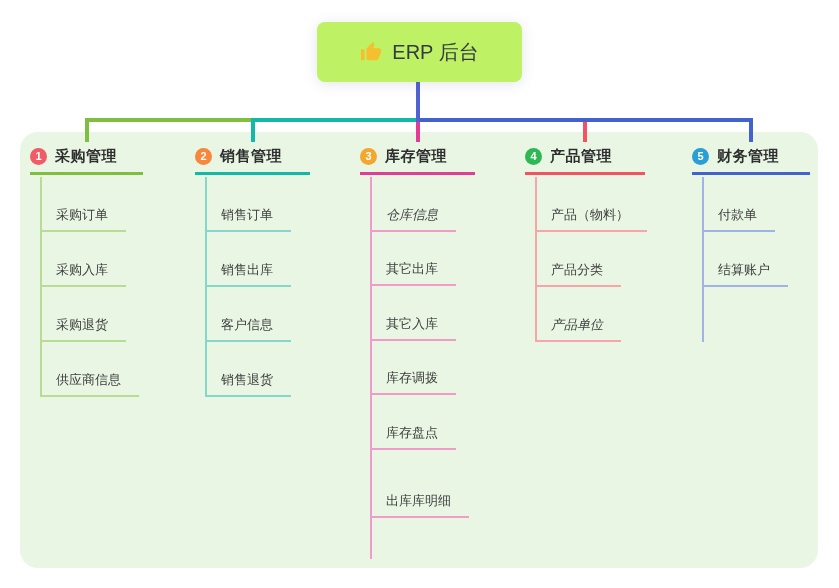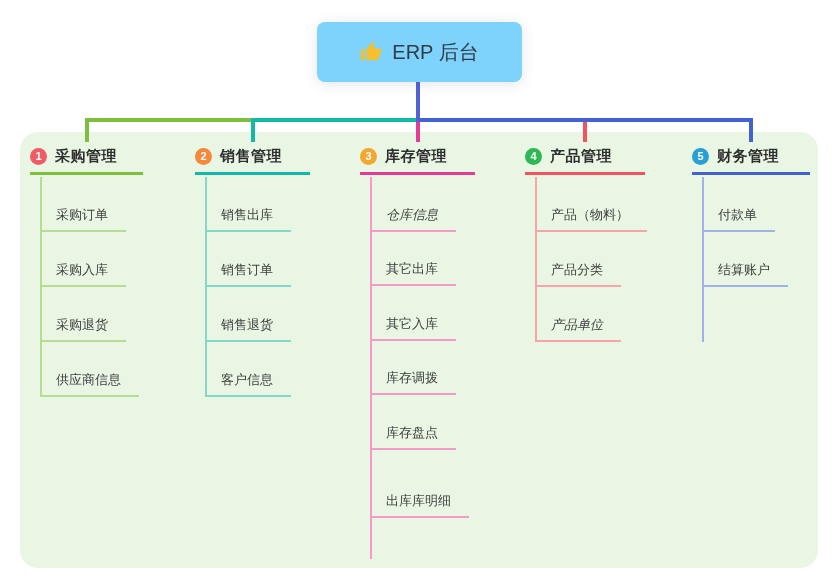--- a/index.html
+++ b/index.html
@@ -8,21 +8,21 @@
     font-family:"Liberation Sans","DejaVu Sans",sans-serif;
     -webkit-font-smoothing:antialiased;
   }
   .stage{position:absolute;inset:0;}
   .panel{
     position:absolute;left:20px;top:132px;width:798px;height:436px;
     border-radius:18px;
   }
   .root-node{
     position:absolute;left:317px;top:22px;width:205px;height:60px;
-    background:#7dd3fc;border-radius:8px;
+    background:#bef264;border-radius:8px;
     box-shadow:0 2px 14px rgba(60,80,110,.14);
     display:flex;align-items:center;justify-content:center;gap:10px;
     font-size:20px;font-weight:500;z-index:5;
   }
   .root-node .thumb{display:inline-flex;width:22px;height:22px;}
   .line{position:absolute;z-index:2;}
   .branch{position:absolute;}
   .branch-header{
     position:absolute;display:flex;align-items:center;gap:8px;
     padding-bottom:6px;border-bottom:3px solid;white-space:nowrap;
@@ -90,30 +90,30 @@
           </div>
         </div>
       </div>
       <div class="branch">
         <div class="branch-header" style="left: 195px; top: 147px; width: 115px; border-bottom-color: rgb(20, 184, 168); color: rgb(47, 47, 47);">
           <span class="badge" style="background: rgb(246, 135, 59);">2</span>
           <span class="branch-label">销售管理</span>
         </div>
         <div class="children" style="left: 205px; top: 177px; border-left-color: rgb(134, 214, 204); height: 220px;">
           <div class="child-row" style="height: 55px;">
+            <span class="child-node" style="border-bottom-color: rgb(134, 214, 204); color: rgb(62, 62, 62);">销售订单</span>
+          </div>
+          <div class="child-row" style="height: 55px;">
             <span class="child-node" style="border-bottom-color: rgb(134, 214, 204); color: rgb(62, 62, 62);">销售出库</span>
           </div>
           <div class="child-row" style="height: 55px;">
-            <span class="child-node" style="border-bottom-color: rgb(134, 214, 204); color: rgb(62, 62, 62);">销售订单</span>
+            <span class="child-node" style="border-bottom-color: rgb(134, 214, 204); color: rgb(62, 62, 62);">客户信息</span>
           </div>
           <div class="child-row" style="height: 55px;">
             <span class="child-node" style="border-bottom-color: rgb(134, 214, 204); color: rgb(62, 62, 62);">销售退货</span>
-          </div>
-          <div class="child-row" style="height: 55px;">
-            <span class="child-node" style="border-bottom-color: rgb(134, 214, 204); color: rgb(62, 62, 62);">客户信息</span>
           </div>
         </div>
       </div>
       <div class="branch">
         <div class="branch-header" style="left: 360px; top: 147px; width: 115px; border-bottom-color: rgb(226, 60, 150); color: rgb(47, 47, 47);">
           <span class="badge" style="background: rgb(243, 167, 46);">3</span>
           <span class="branch-label">库存管理</span>
         </div>
         <div class="children" style="left: 370px; top: 177px; border-left-color: rgb(242, 154, 202); height: 381.5px;">
           <div class="child-row" style="height: 54.5px; font-style: italic;">

